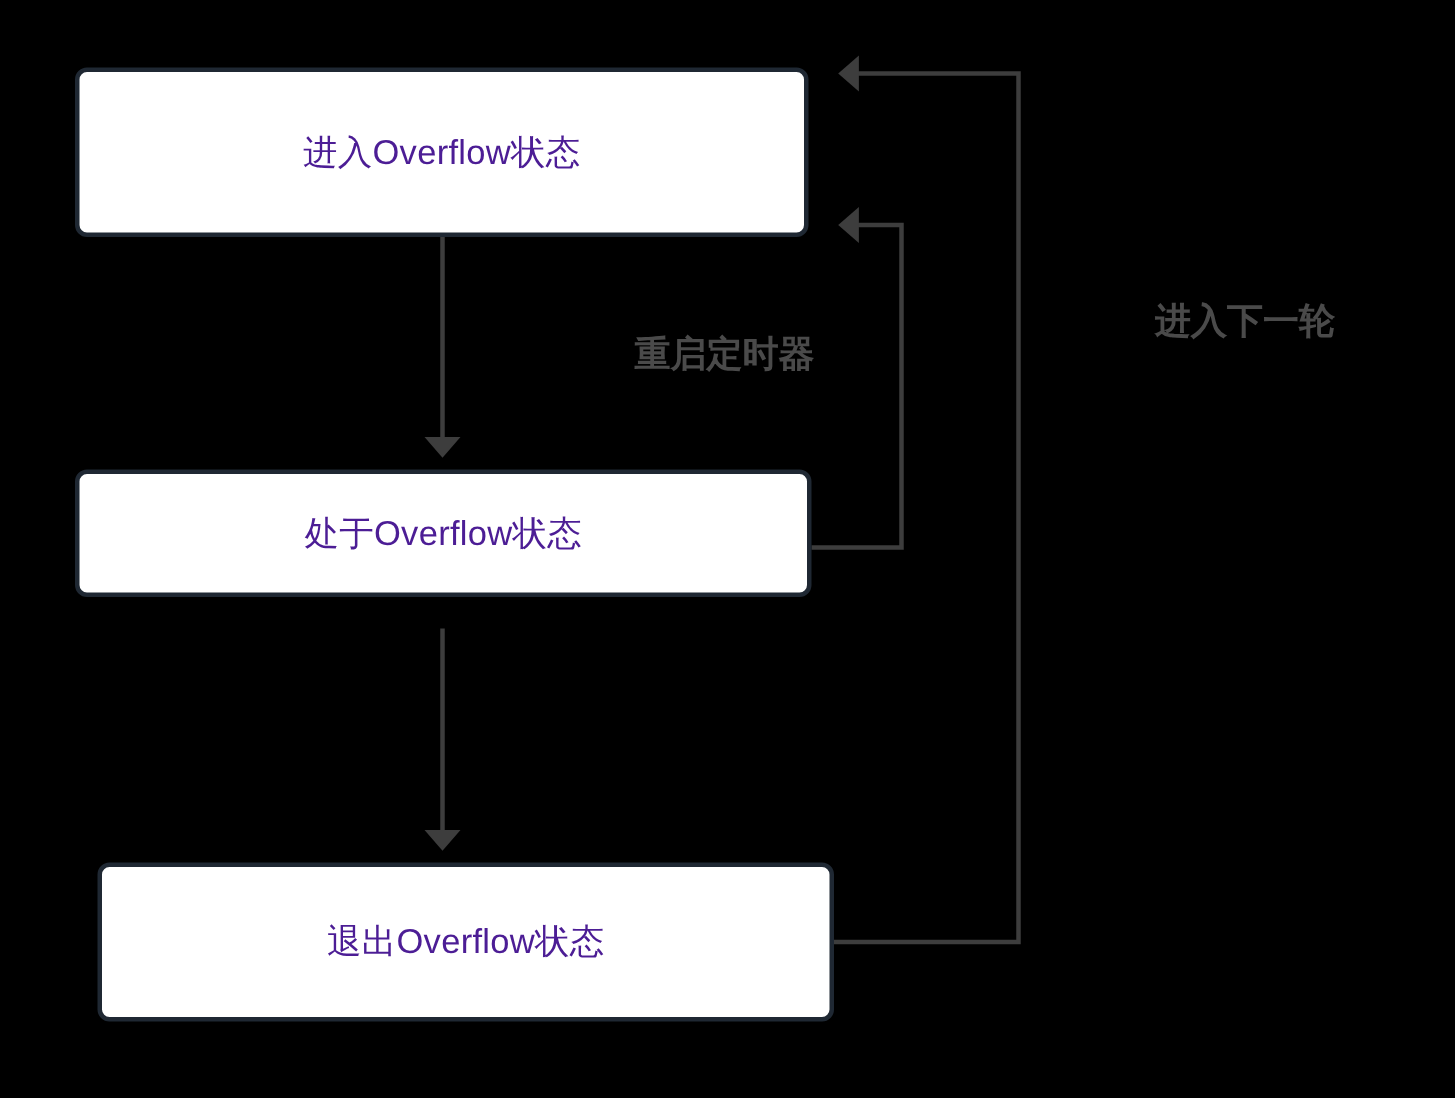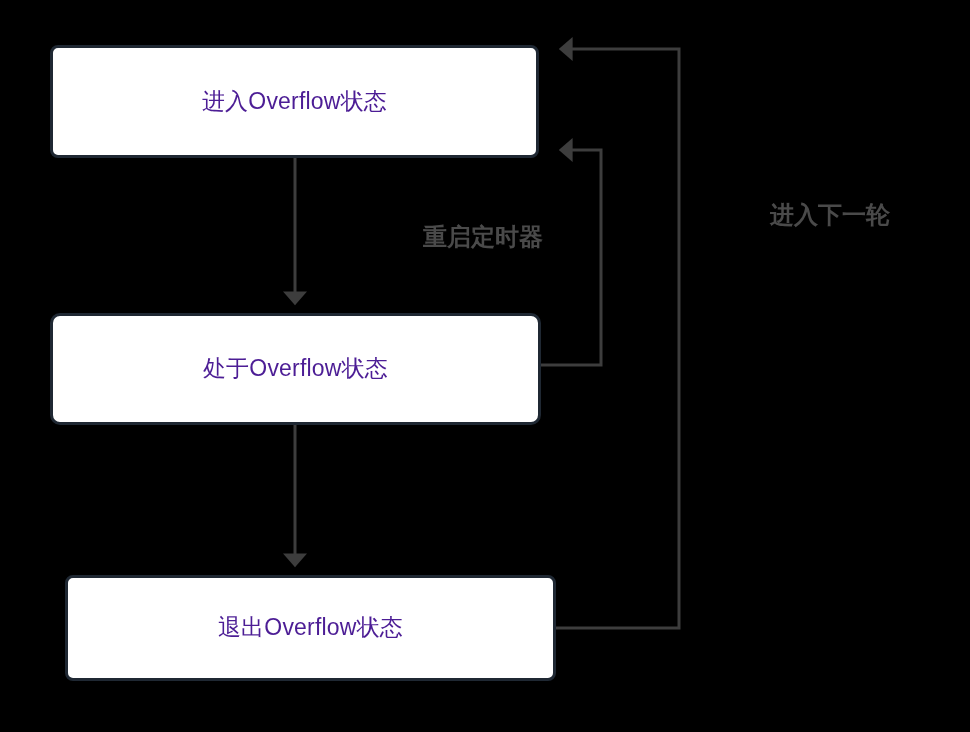--- a/index.html
+++ b/index.html
@@ -57,21 +57,21 @@
   #edge-label-next-round {
     left: 700px;
     top: 198px;
     width: 260px;
     text-align: center;
   }
   .edge-label-line {
     display: block;
   }
   #node-enter-overflow  { left: 50px;  top: 45px;  width: 489px; height: 113px; }
-  #node-in-overflow     { left: 50px;  top: 313px; width: 491px; height: 112px; border-radius: 10px; }
+  #node-in-overflow     { left: 50px;  top: 313px; width: 491px; height: 85px; }
   #node-exit-overflow   { left: 65px;  top: 575px; width: 491px; height: 106px; }
 </style>
 </head>
 <body>
 
 <div id="canvas">
 
   <svg id="flow-svg" viewBox="0 0 970 732" xmlns="http://www.w3.org/2000/svg">
     <defs>
       <marker id="arrowhead-down" markerWidth="12" markerHeight="12" refX="2.2" refY="4" orient="auto" markerUnits="strokeWidth">

